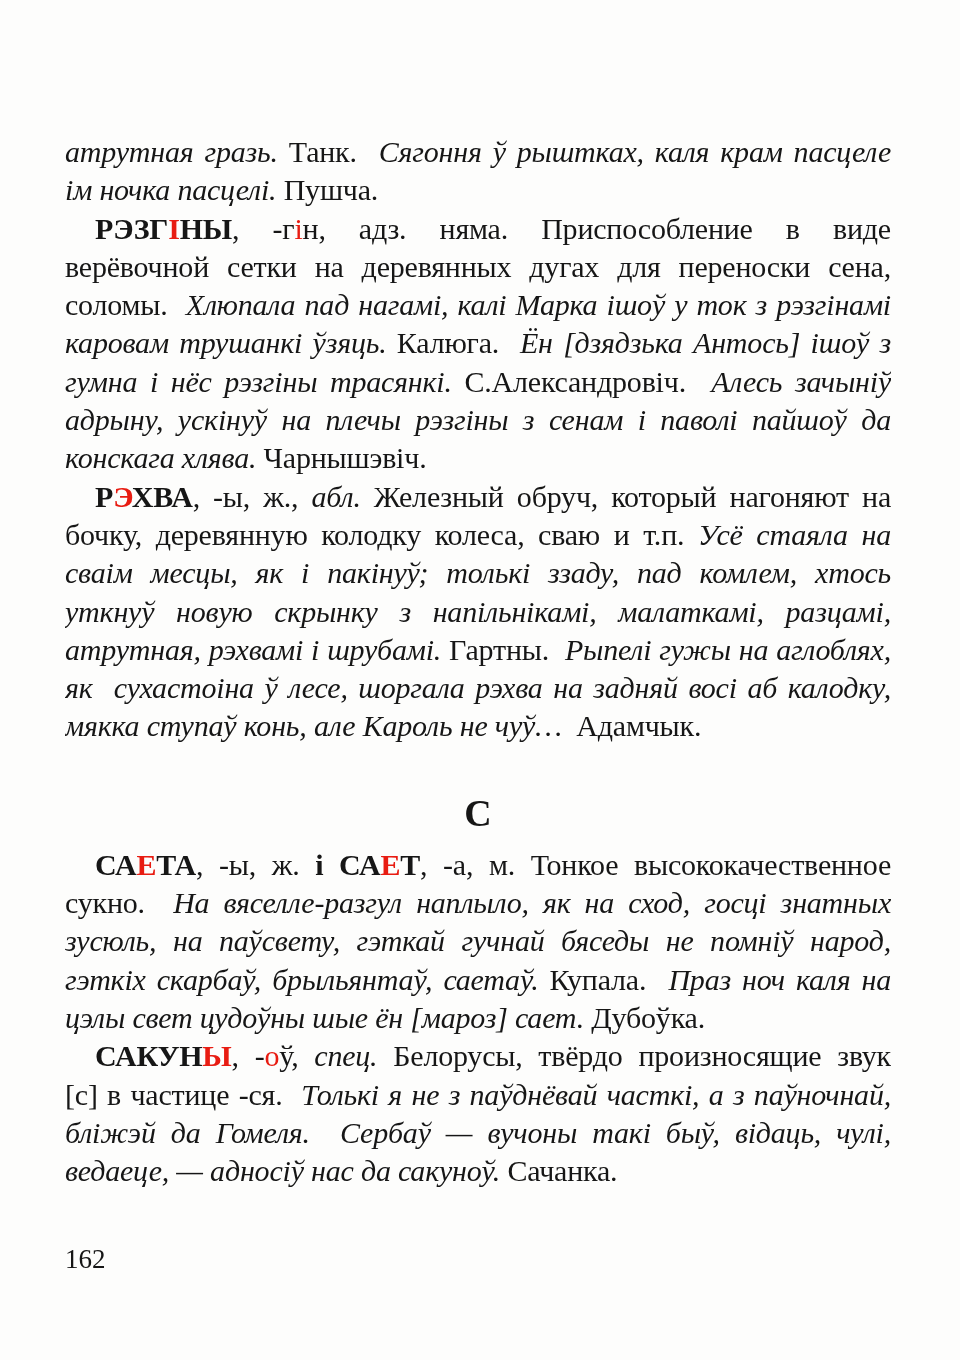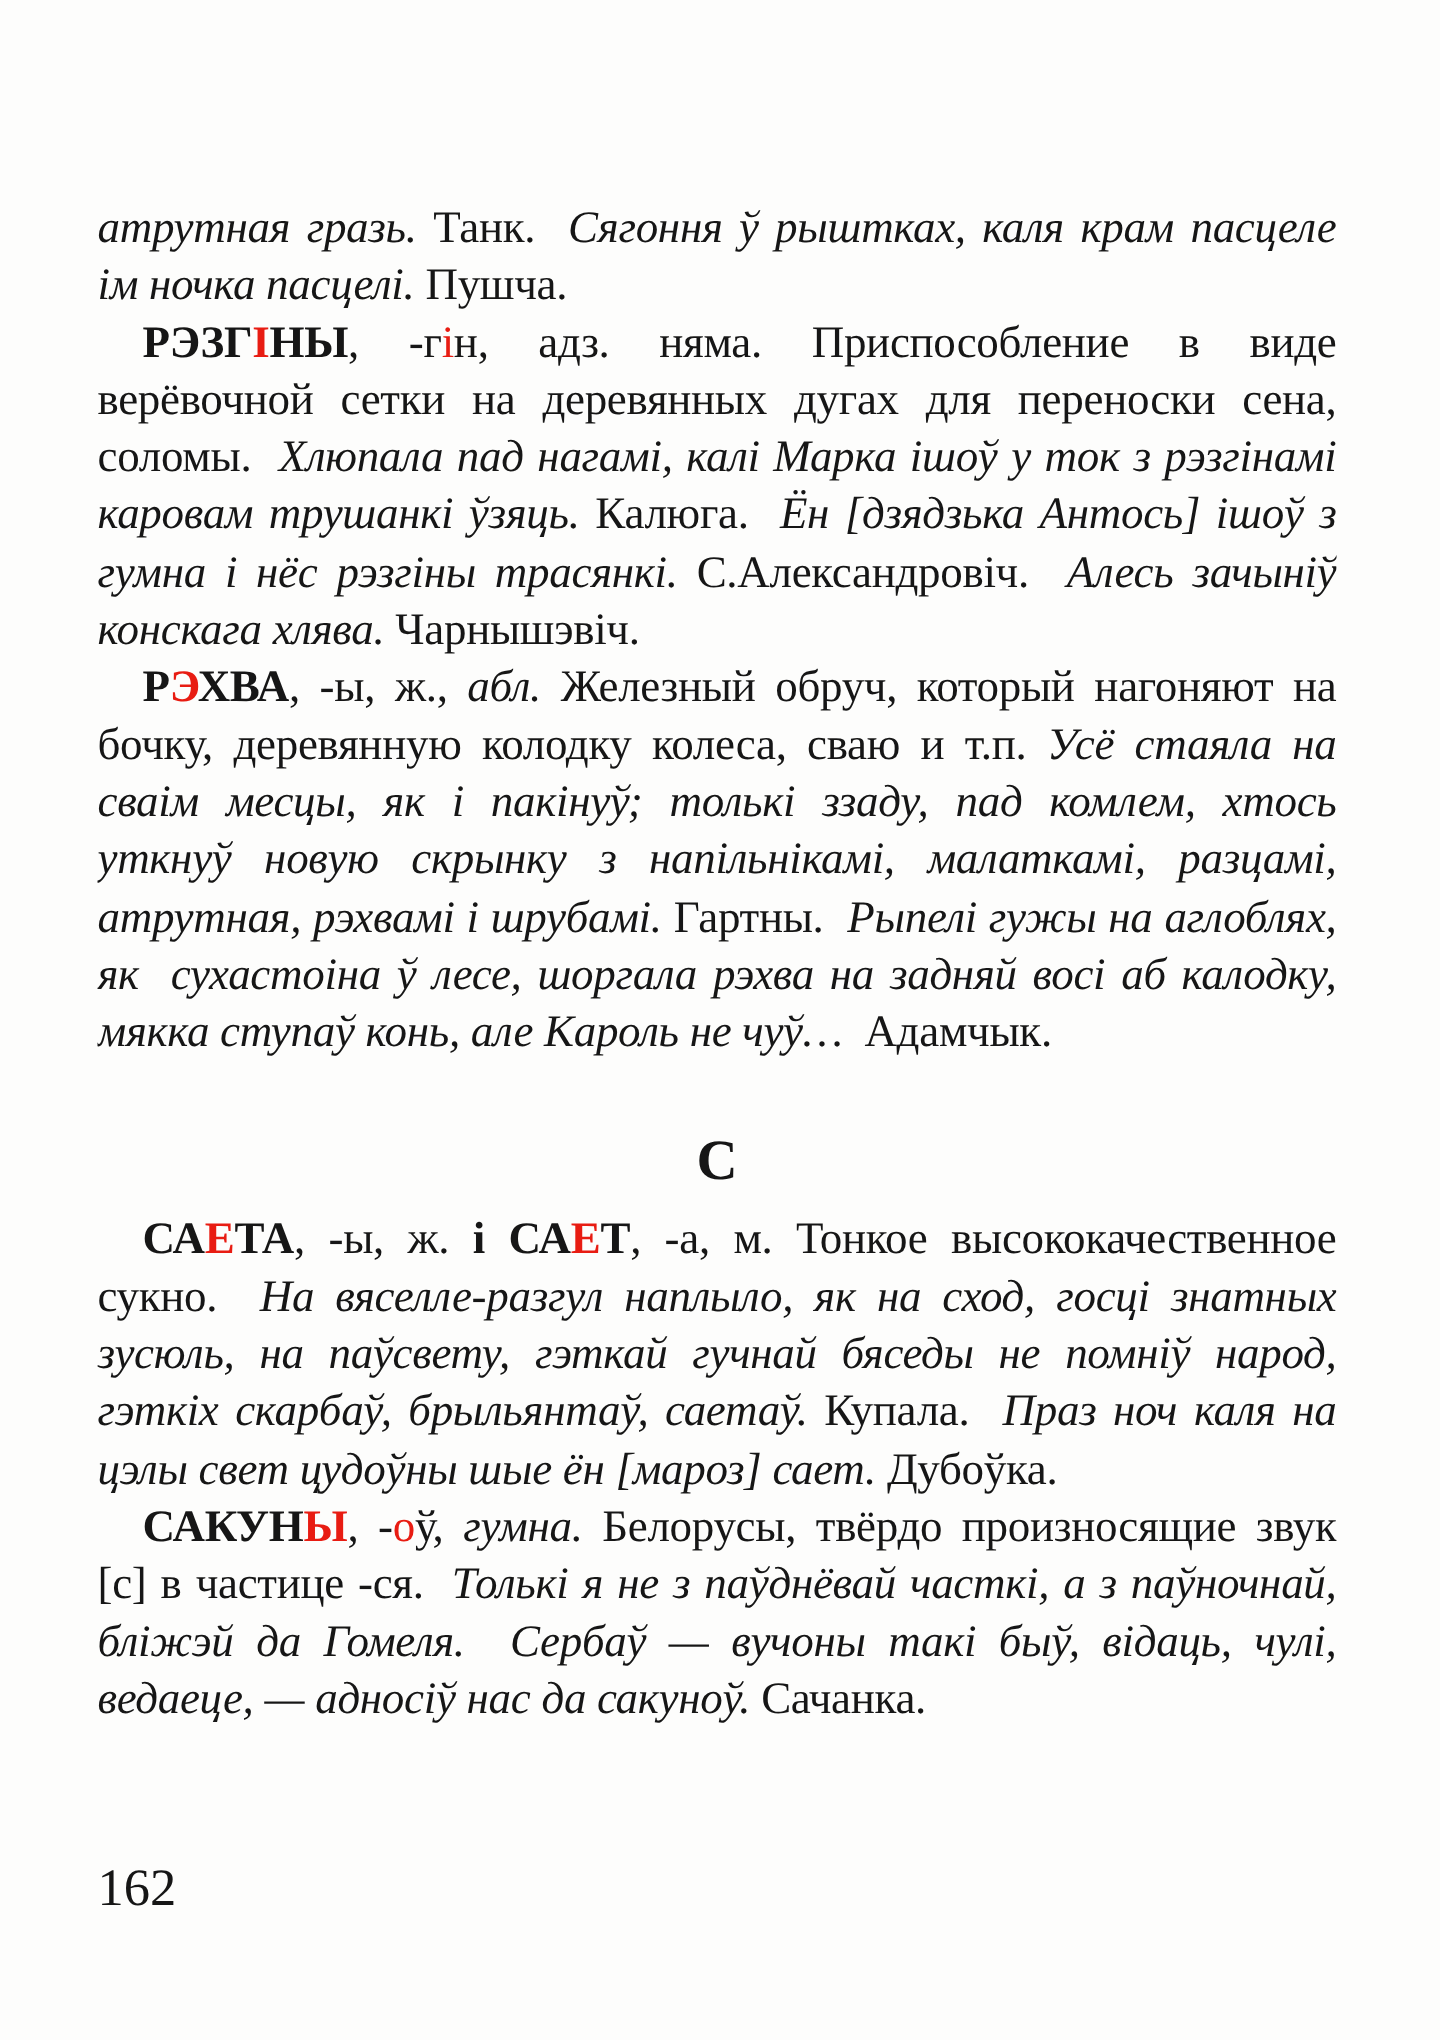--- a/index.html
+++ b/index.html
@@ -35,59 +35,60 @@
   .section-header {
     font-weight:bold;
     font-size:38px;
     line-height:42px;
     text-align:center;
     margin:46px 0 12px 0;
   }
   .page-number {
     position:absolute;
     left:65px; top:1242px;
-    font-size:35px;
+    font-size:27px;
     line-height:34px;
   }
 </style>
 </head>
 <body>
 
 <div class="page">
   <div class="textblock">
       <div class="para">
         <div class="line just"><span class="ri">атрутная гразь. </span><span class="rn">Танк.&nbsp; </span><span class="ri">Сягоння ў рыштках, каля крам пасцеле</span></div>
         <div class="line left"><span class="ri">ім ночка пасцелі. </span><span class="rn">Пушча.</span></div>
       </div>
       <div class="para">
         <div class="line just ind"><span class="rb">РЭЗГ</span><span class="rb red">І</span><span class="rb">НЫ</span><span class="rn">, -г</span><span class="rn red">і</span><span class="rn">н, адз. няма. Приспособление в виде</span></div>
         <div class="line just"><span class="rn">верёвочной сетки на деревянных дугах для переноски сена,</span></div>
         <div class="line just"><span class="rn">соломы.&nbsp; </span><span class="ri">Хлюпала пад нагамі, калі Марка ішоў у ток з рэзгінамі</span></div>
         <div class="line just"><span class="ri">каровам трушанкі ўзяць. </span><span class="rn">Калюга.&nbsp; </span><span class="ri">Ён [дзядзька Антось] ішоў з</span></div>
         <div class="line just"><span class="ri">гумна і нёс рэзгіны трасянкі. </span><span class="rn">С.Александровіч.&nbsp; </span><span class="ri">Алесь зачыніў</span></div>
+        <div class="line just"><span class="ri">адрыну, ускінуў на плечы рэзгіны з сенам і паволі пайшоў да</span></div>
         <div class="line left"><span class="ri">конскага хлява. </span><span class="rn">Чарнышэвіч.</span></div>
       </div>
       <div class="para">
         <div class="line just ind"><span class="rb">Р</span><span class="rb red">Э</span><span class="rb">ХВА</span><span class="rn">, -ы, ж., </span><span class="ri">абл.</span><span class="rn"> Железный обруч, который нагоняют на</span></div>
         <div class="line just"><span class="rn">бочку, деревянную колодку колеса, сваю и т.п. </span><span class="ri">Усё стаяла на</span></div>
         <div class="line just"><span class="ri">сваім месцы, як і пакінуў; толькі ззаду, пад комлем, хтось</span></div>
         <div class="line just"><span class="ri">уткнуў новую скрынку з напільнікамі, малаткамі, разцамі,</span></div>
         <div class="line just"><span class="ri">атрутная, рэхвамі і шрубамі. </span><span class="rn">Гартны.&nbsp; </span><span class="ri">Рыпелі гужы на аглоблях,</span></div>
         <div class="line just"><span class="ri">як&nbsp; сухастоіна ў лесе, шоргала рэхва на задняй восі аб калодку,</span></div>
         <div class="line left"><span class="ri">мякка ступаў конь, але Кароль не чуў…&nbsp; </span><span class="rn">Адамчык.</span></div>
       </div>
       <div class="section-header">С</div>
       <div class="para">
         <div class="line just ind"><span class="rb">СА</span><span class="rb red">Е</span><span class="rb">ТА</span><span class="rn">, -ы, ж. </span><span class="rb">і СА</span><span class="rb red">Е</span><span class="rb">Т</span><span class="rn">, -а, м. Тонкое высококачественное</span></div>
         <div class="line just"><span class="rn">сукно.&nbsp; </span><span class="ri">На вяселле-разгул наплыло, як на сход, госці знатных</span></div>
         <div class="line just"><span class="ri">зусюль, на паўсвету, гэткай гучнай бяседы не помніў народ,</span></div>
         <div class="line just"><span class="ri">гэткіх скарбаў, брыльянтаў, саетаў. </span><span class="rn">Купала.&nbsp; </span><span class="ri">Праз ноч каля на</span></div>
         <div class="line left"><span class="ri">цэлы свет цудоўны шые ён [мароз] сает. </span><span class="rn">Дубоўка.</span></div>
       </div>
       <div class="para">
-        <div class="line just ind"><span class="rb">САКУН</span><span class="rb red">Ы</span><span class="rn">, -</span><span class="rn red">о</span><span class="rn">ў, </span><span class="ri">гумна.</span><span class="rn"> Белорусы, твёрдо произносящие звук</span></div>
+        <div class="line just ind"><span class="rb">САКУН</span><span class="rb red">Ы</span><span class="rn">, -</span><span class="rn red">о</span><span class="rn">ў, </span><span class="ri">спец.</span><span class="rn"> Белорусы, твёрдо произносящие звук</span></div>
         <div class="line just"><span class="rn">[с] в частице -ся.&nbsp; </span><span class="ri">Толькі я не з паўднёвай часткі, а з паўночнай,</span></div>
         <div class="line just"><span class="ri">бліжэй да Гомеля.&nbsp; Сербаў — вучоны такі быў, відаць, чулі,</span></div>
         <div class="line left"><span class="ri">ведаеце, — адносіў нас да сакуноў. </span><span class="rn">Сачанка.</span></div>
       </div>
     </div>
   <div class="page-number">162</div>
 </div>
 
 </body></html>

